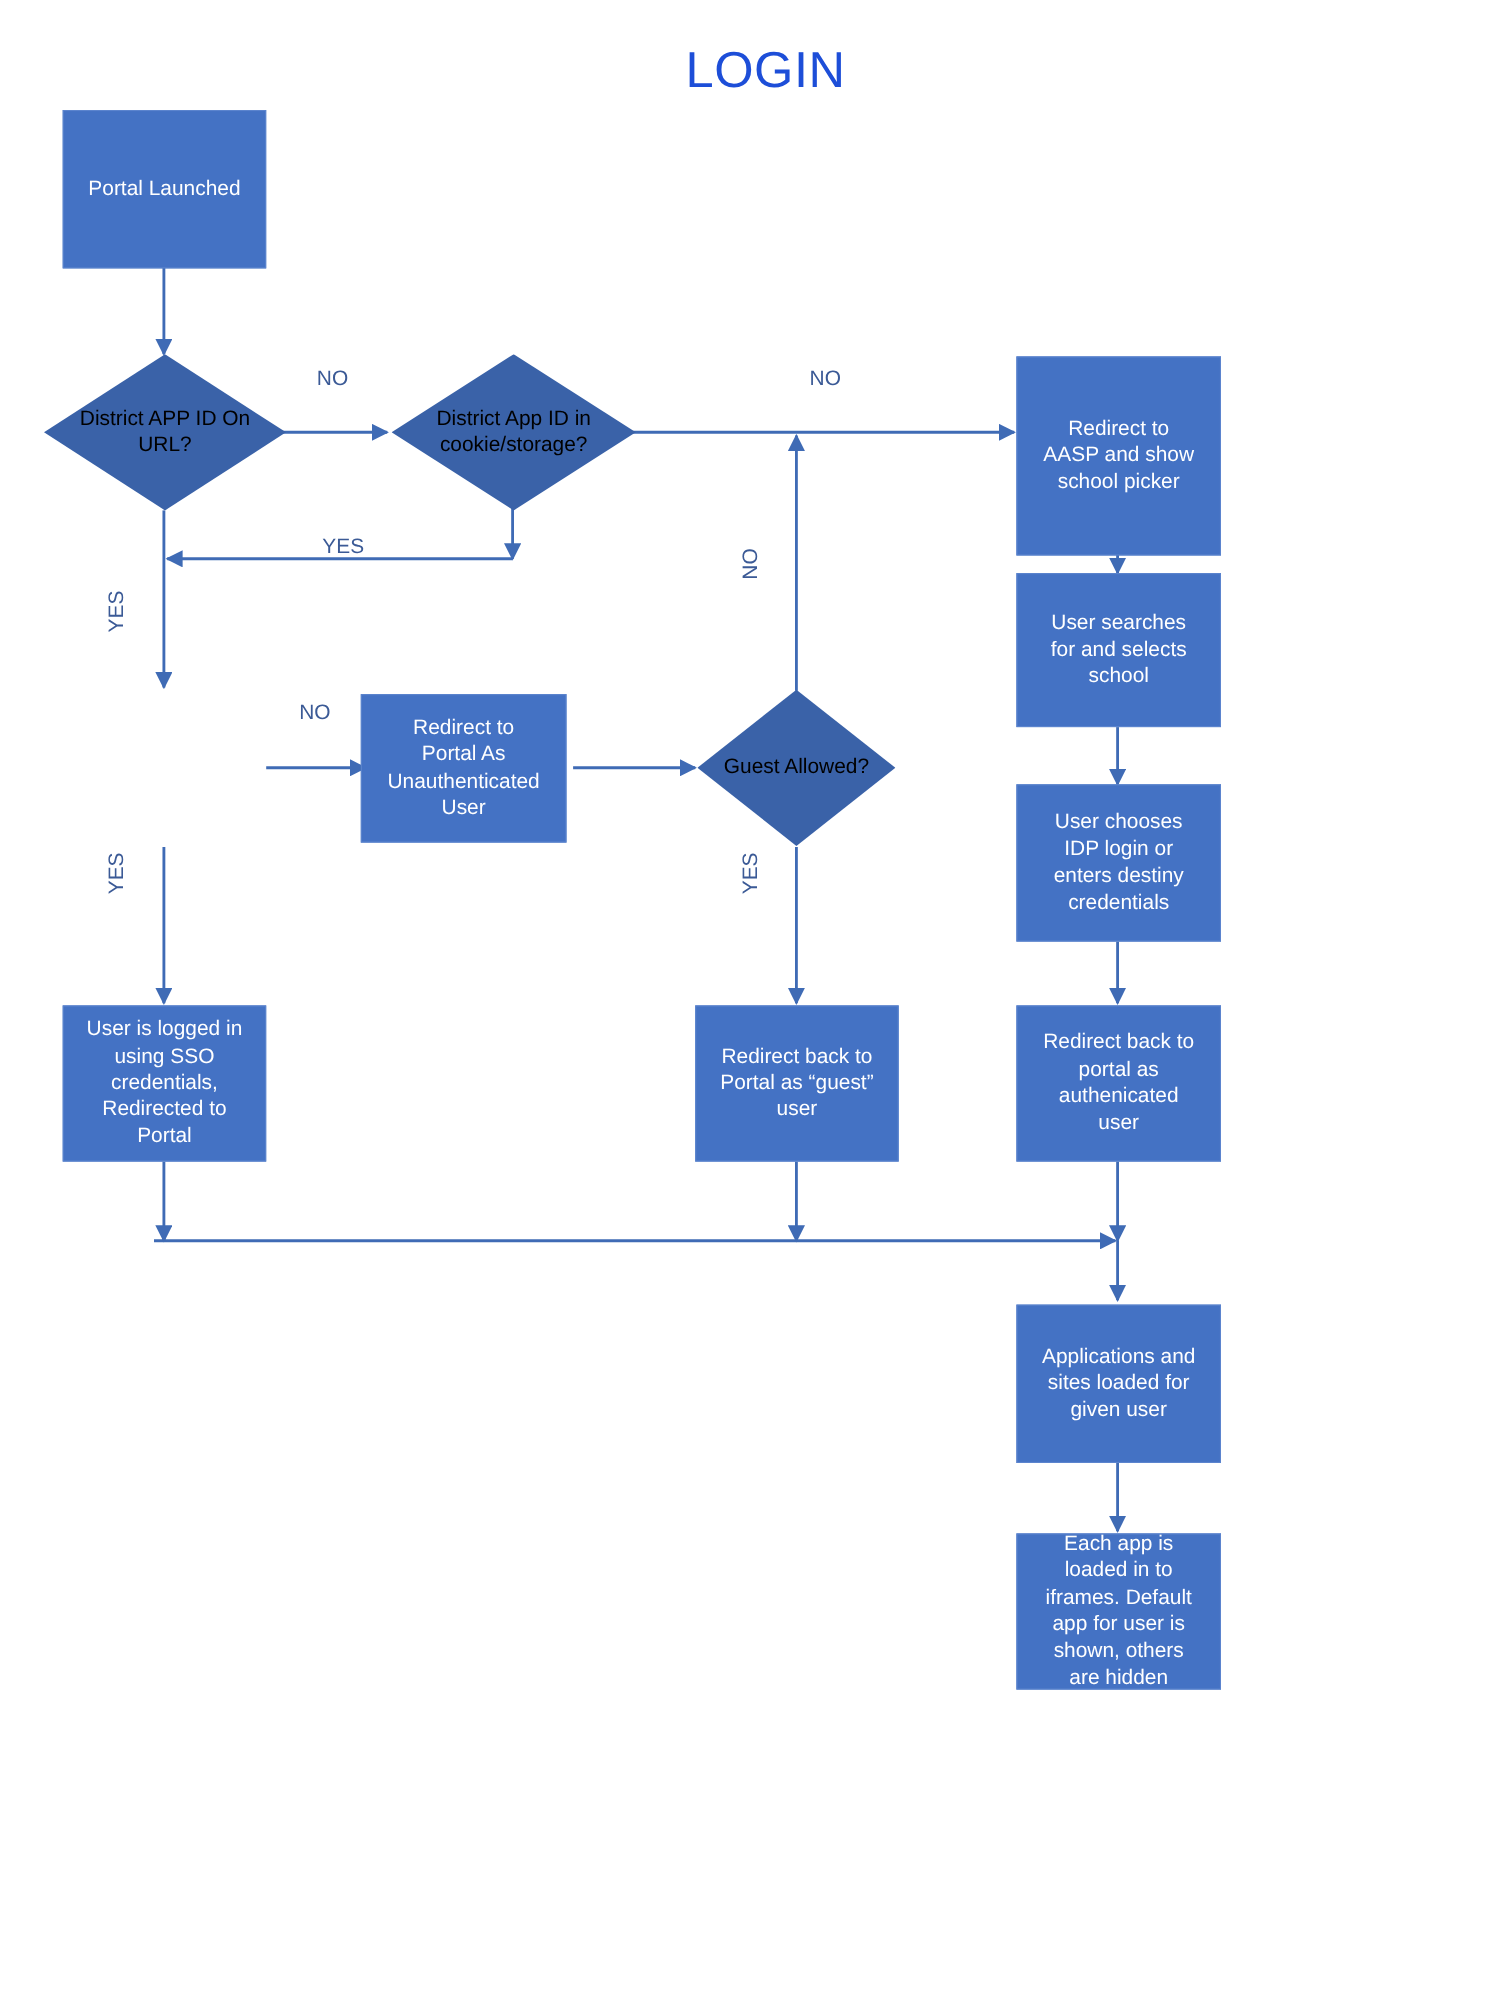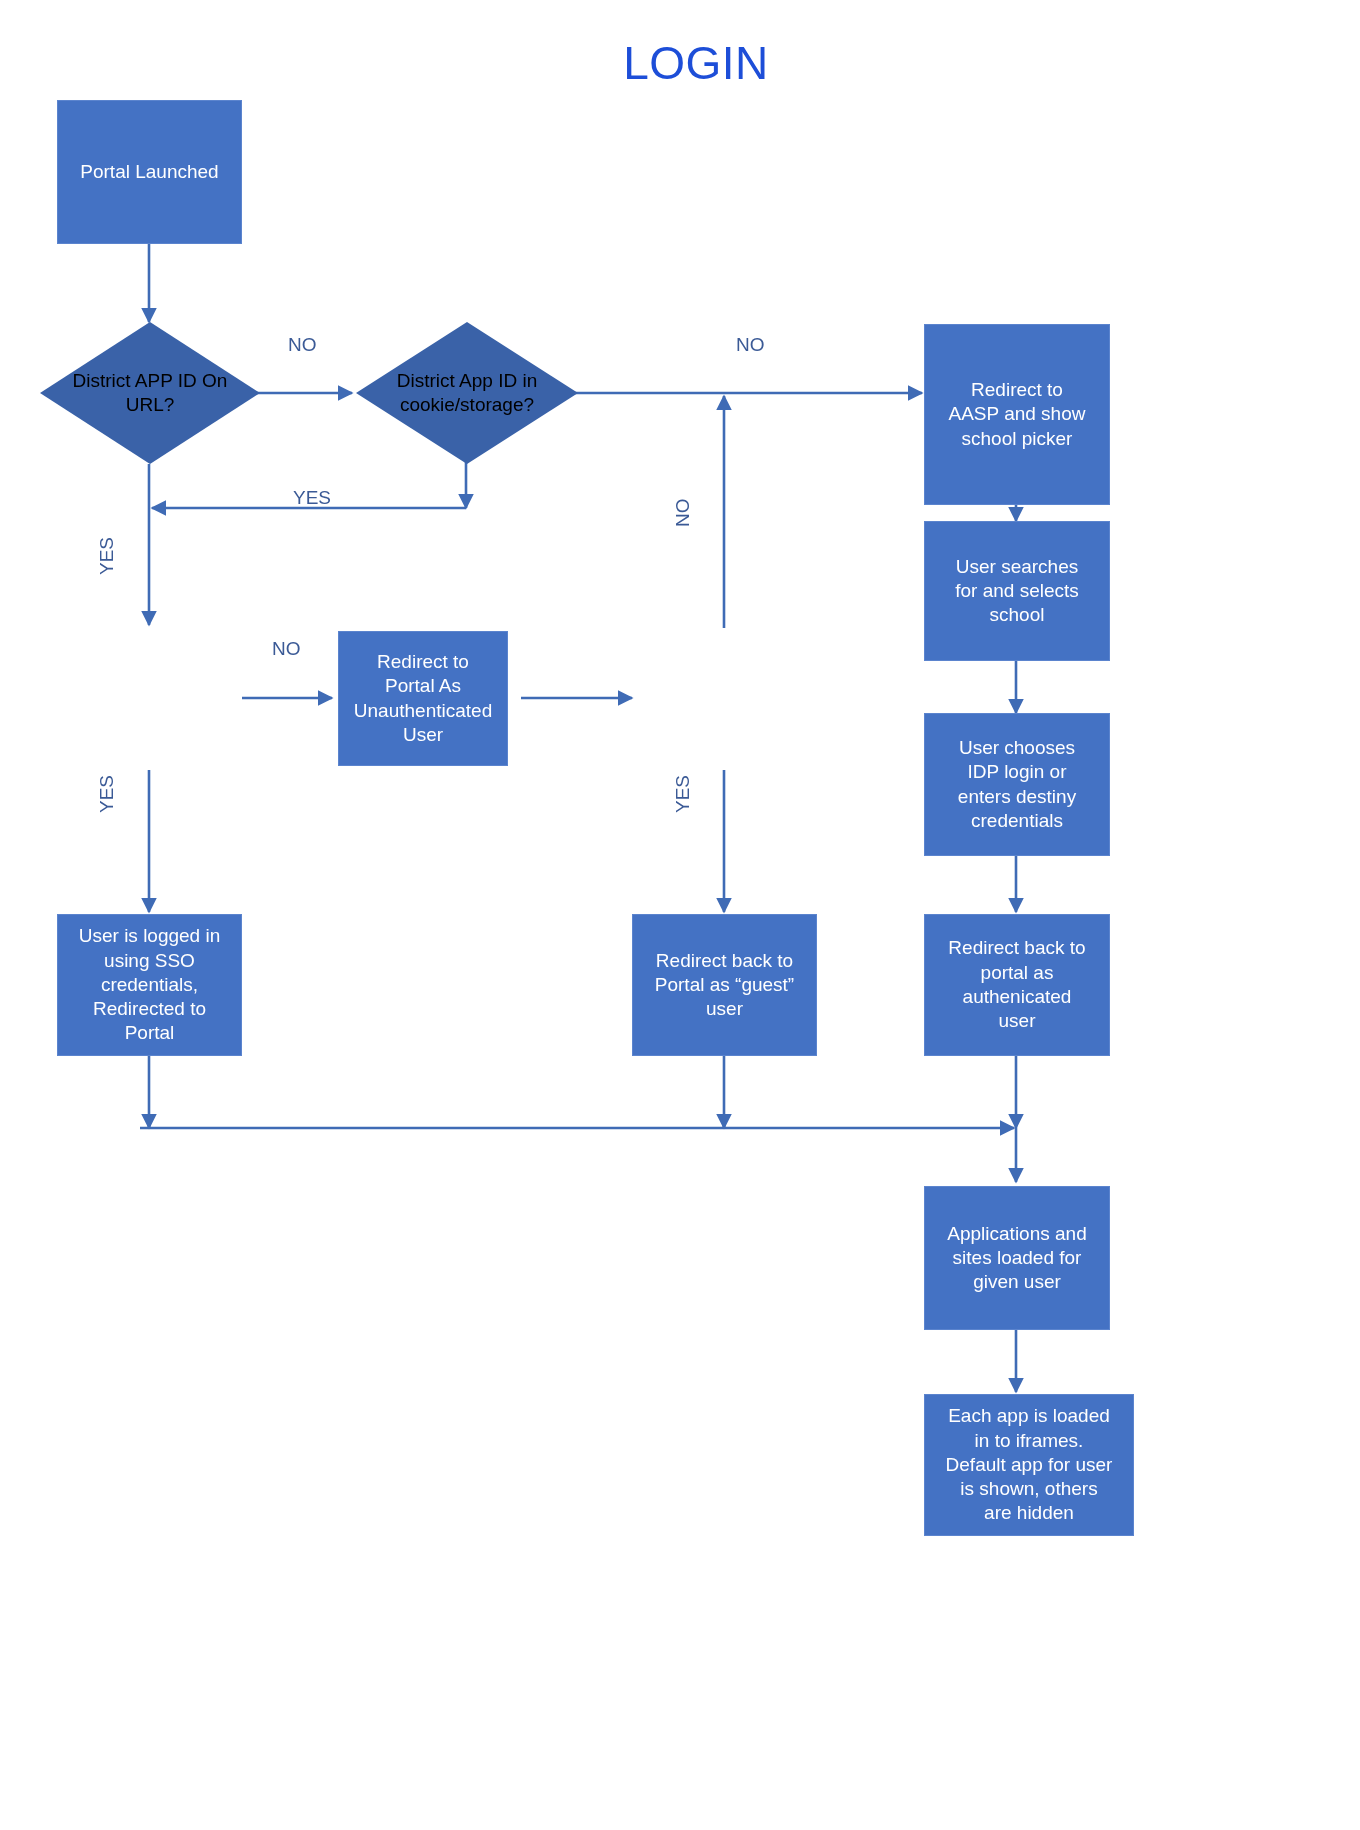--- a/index.html
+++ b/index.html
@@ -163,38 +163,44 @@
 
   <div class="node process" style="left:924px; top:713px; width:186px; height:143px;">
     <span>User chooses IDP login or enters destiny credentials</span>
   </div>
 
   <div class="node process" style="left:924px; top:914px; width:186px; height:142px;">
     <span>Redirect back to portal as authenicated user</span>
   </div>
 
 
-  <div class="node process" style="left:338px; top:631px; width:170px; height:135px;">
+  <div class="node process" style="left:328px; top:631px; width:187px; height:135px;">
     <span>Redirect to Portal As Unauthenticated User</span>
   </div>
 
+  <div class="node decision" style="left:634px; top:627px; width:180px; height:142px;">
+    <svg width="180" height="142" style="position:absolute;left:0;top:0;">
+      <polygon points="90,0 180,71 90,142 0,71" fill="#3A62A8"></polygon>
+    </svg>
+    <span class="decision-label">Guest Allowed?</span>
+  </div>
 
   <div class="node process" style="left:57px; top:914px; width:185px; height:142px;">
     <span>User is logged in using SSO credentials, Redirected to Portal</span>
   </div>
 
   <div class="node process" style="left:632px; top:914px; width:185px; height:142px;">
     <span>Redirect back to Portal as “guest” user</span>
   </div>
 
   <div class="node process" style="left:924px; top:1186px; width:186px; height:144px;">
     <span>Applications and sites loaded for given user</span>
   </div>
 
-  <div class="node process" style="left:924px; top:1394px; width:210px; height:142px;">
+  <div class="node process" style="left:924px; top:1394px; width:186px; height:142px;">
     <span>Each app is loaded in to iframes. Default app for user is shown, others are hidden</span>
   </div>
 
   <div class="edge-label" style="left:288px; top:334px;">NO</div>
 
   <div class="edge-label" style="left:736px; top:334px;">NO</div>
 
   <div class="edge-label" style="left:293px; top:487px;">YES</div>
 
   <div class="edge-label vertical" style="left:96px; top:575px;">YES</div>

